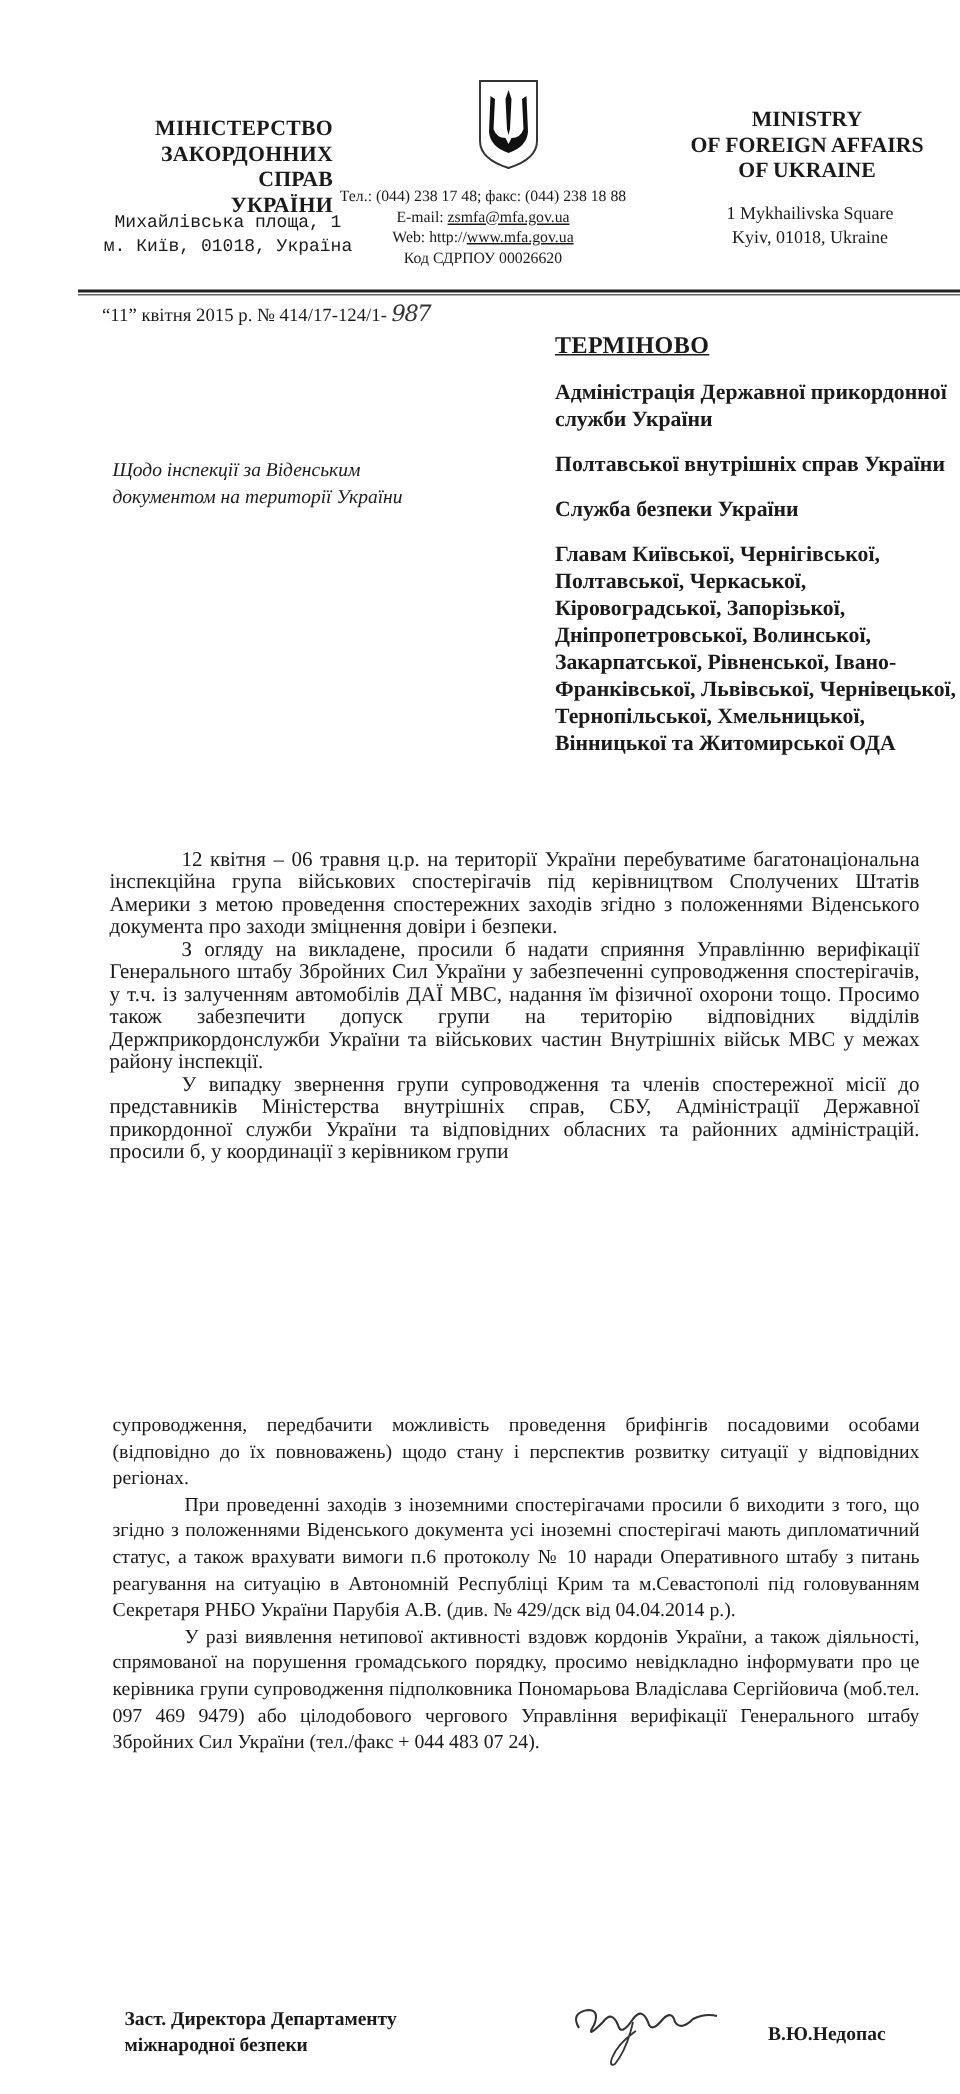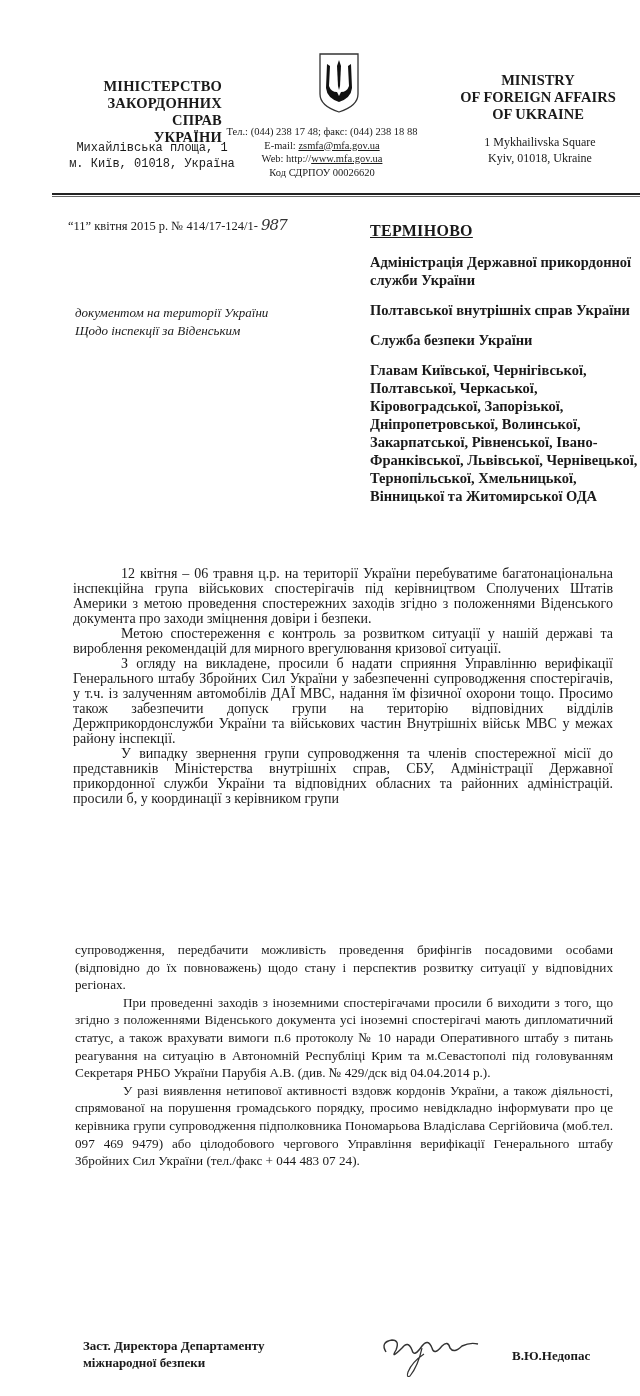--- a/index.html
+++ b/index.html
@@ -8,21 +8,21 @@
   .abs { position:absolute; }
   .hdr-ua { left:62px; top:78px; width:160px; text-align:right; font-weight:bold; font-size:14.5px; line-height:17px; letter-spacing:0.2px; }
   .addr-ua { left:62px; top:140px; width:180px; text-align:center; font-size:12px; line-height:16px;font-family:Liberation Mono, monospace; }
   .hdr-en { left:448px; top:72px; width:180px; text-align:center; font-weight:bold; font-size:14.5px; line-height:17px; }
   .addr-en { left:460px; top:134px; width:160px; text-align:center; font-size:12px; line-height:16px; }
   .contacts { left:222px; top:125px; width:200px; text-align:center; font-size:10.5px; line-height:13.5px; }
   .contacts u { text-decoration:underline; }
   .emblem { left:318px; top:52px; width:42px; height:62px; }
   .rule { left:52px; top:193px; width:588px; height:0; border-top:2px solid #222; }
   .rule2 { left:52px; top:196px; width:588px; height:0; border-top:1px solid #666; }
-  .ref { left:68px; top:217px; font-size:12.5px; line-height:16px; white-space:nowrap; }
+  .ref { left:68px; top:201px; font-size:12.5px; line-height:16px; white-space:nowrap; }
   .ref .hand { font-family:"DejaVu Serif", serif; font-style:italic; font-size:15px; color:#333; letter-spacing:-1px; }
   .subject { left:75px; top:304px; width:230px; font-style:italic; font-size:13px; line-height:18px; }
   .recips { left:370px; top:222px; width:270px; font-weight:bold; font-size:14.5px; line-height:18px; }
   .recips .urgent { text-decoration:underline; font-size:16px; margin-bottom:13px; display:block; letter-spacing:0.3px; }
   .recips .r { display:block; margin-bottom:12px; }
   .body { left:73px; width:540px; font-size:14px; line-height:15px; text-align:justify; }
   .body p { margin:0; text-indent:48px; }
   .b1 { top:566px; }
   .b2 { top:941px; left:75px; width:538px; font-size:13.2px; line-height:17.6px; }
   .b2 p.cont { text-indent:0; }
@@ -72,35 +72,34 @@
 
 <div class="abs rule"></div>
 <div class="abs rule2"></div>
 
 <div class="abs ref">
   <span>“11” квітня 2015 р. № 414/17-124/1-</span>
   <span class="hand">987</span>
 </div>
 
 <div class="abs subject">
+  <div>Щодо інспекції за Віденським</div>
   <div>документом на території України</div>
-  <div>Щодо інспекції за Віденським</div>
 </div>
 
 <div class="abs recips">
   <span class="urgent">ТЕРМІНОВО</span>
   <span class="r">Адміністрація Державної прикордонної служби України</span>
   <span class="r">Полтавської внутрішніх справ України</span>
   <span class="r">Служба безпеки України</span>
   <span class="r">Главам Київської, Чернігівської, Полтавської, Черкаської, Кіровоградської, Запорізької, Дніпропетровської, Волинської, Закарпатської, Рівненської, Івано-Франківської, Львівської, Чернівецької, Тернопільської, Хмельницької, Вінницької та Житомирської ОДА</span>
 </div>
 
 <div class="abs body b1">
   <p>12 квітня – 06 травня ц.р. на території України перебуватиме багатонаціональна інспекційна група військових спостерігачів під керівництвом Сполучених Штатів Америки з метою проведення спостережних заходів згідно з положеннями Віденського документа про заходи зміцнення довіри і безпеки.</p>
-  <p>Метою спостереження є контроль за розвитком ситуації у нашій державі та вироблення рекомендацій для мирного врегулювання кризової ситуації.</p>
   <p>З огляду на викладене, просили б надати сприяння Управлінню верифікації Генерального штабу Збройних Сил України у забезпеченні супроводження спостерігачів, у т.ч. із залученням автомобілів ДАЇ МВС, надання їм фізичної охорони тощо. Просимо також забезпечити допуск групи на територію відповідних відділів Держприкордонслужби України та військових частин Внутрішніх військ МВС у межах району інспекції.</p>
   <p>У випадку звернення групи супроводження та членів спостережної місії до представників Міністерства внутрішніх справ, СБУ, Адміністрації Державної прикордонної служби України та відповідних обласних та районних адміністрацій. просили б, у координації з керівником групи</p>
 </div>
 
 <div class="abs body b2">
   <p class="cont">супроводження, передбачити можливість проведення брифінгів посадовими особами (відповідно до їх повноважень) щодо стану і перспектив розвитку ситуації у відповідних регіонах.</p>
   <p>При проведенні заходів з іноземними спостерігачами просили б виходити з того, що згідно з положеннями Віденського документа усі іноземні спостерігачі мають дипломатичний статус, а також врахувати вимоги п.6 протоколу № 10 наради Оперативного штабу з питань реагування на ситуацію в Автономній Республіці Крим та м.Севастополі під головуванням Секретаря РНБО України Парубія А.В. (див. № 429/дск від 04.04.2014 р.).</p>
   <p>У разі виявлення нетипової активності вздовж кордонів України, а також діяльності, спрямованої на порушення громадського порядку, просимо невідкладно інформувати про це керівника групи супроводження підполковника Пономарьова Владіслава Сергійовича (моб.тел. 097 469 9479) або цілодобового чергового Управління верифікації Генерального штабу Збройних Сил України (тел./факс + 044 483 07 24).</p>
 </div>
 

